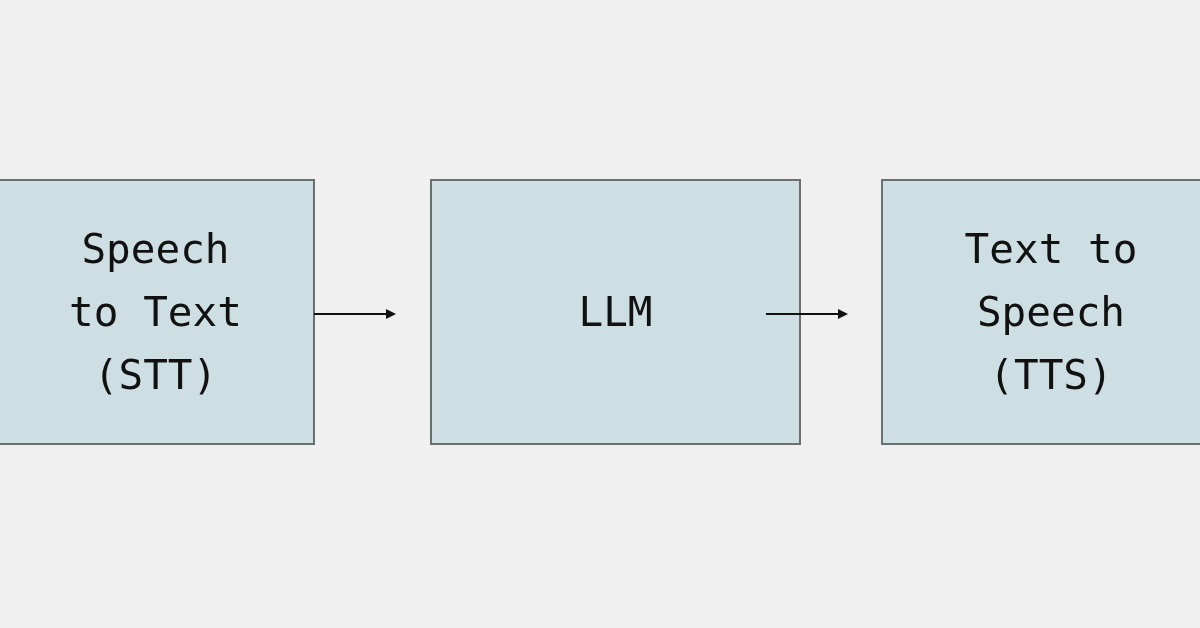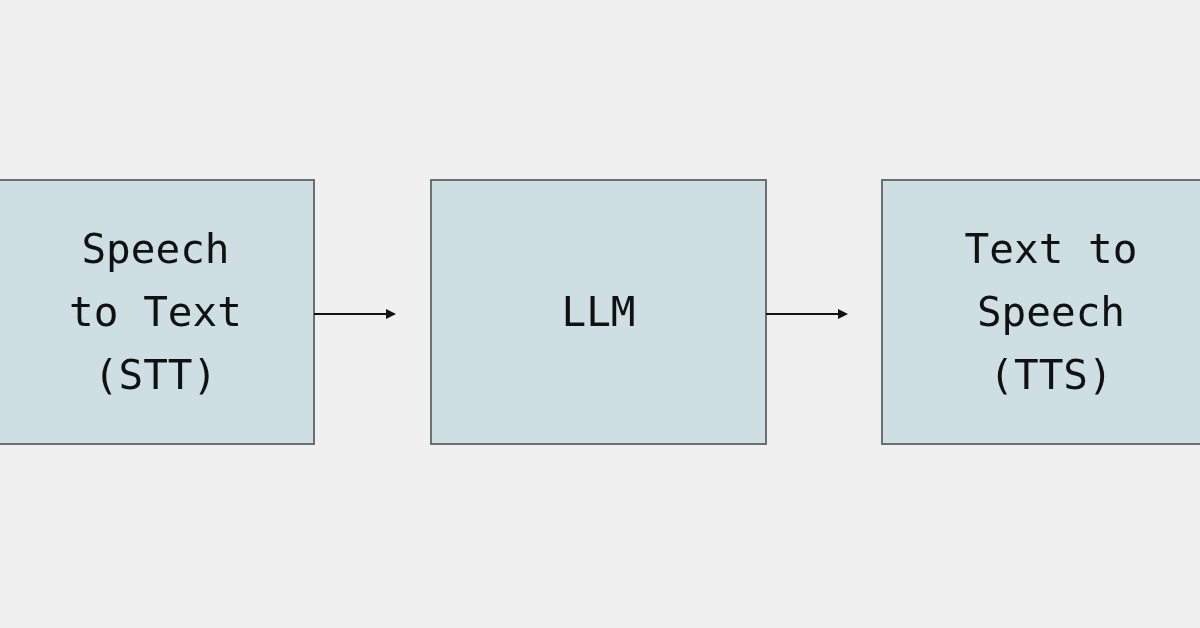--- a/index.html
+++ b/index.html
@@ -10,21 +10,21 @@
   }
   .box {
     position: absolute; top: 179px; height: 266px;
     background: #cddfe3; border: 2px solid #6a6f70;
     display: flex; align-items: center; justify-content: center;
     text-align: center; color: #111;
     font-size: 41px; line-height: 63px; box-sizing: border-box;
   }
   .box-text { white-space: pre; }
   #box-stt { left: -4px; width: 319px; }
-  #box-llm { left: 430px; width: 337px; }
+  #box-llm { left: 430px; width: 371px; }
   #box-tts { left: 881px; width: 340px; }
   .arrow { position: absolute; top: 307px; height: 14px; }
 </style>
 </head>
 <body>
 
 <div class="box" id="box-stt">
   <span class="box-text">Speech
 to Text
 (STT)</span>

